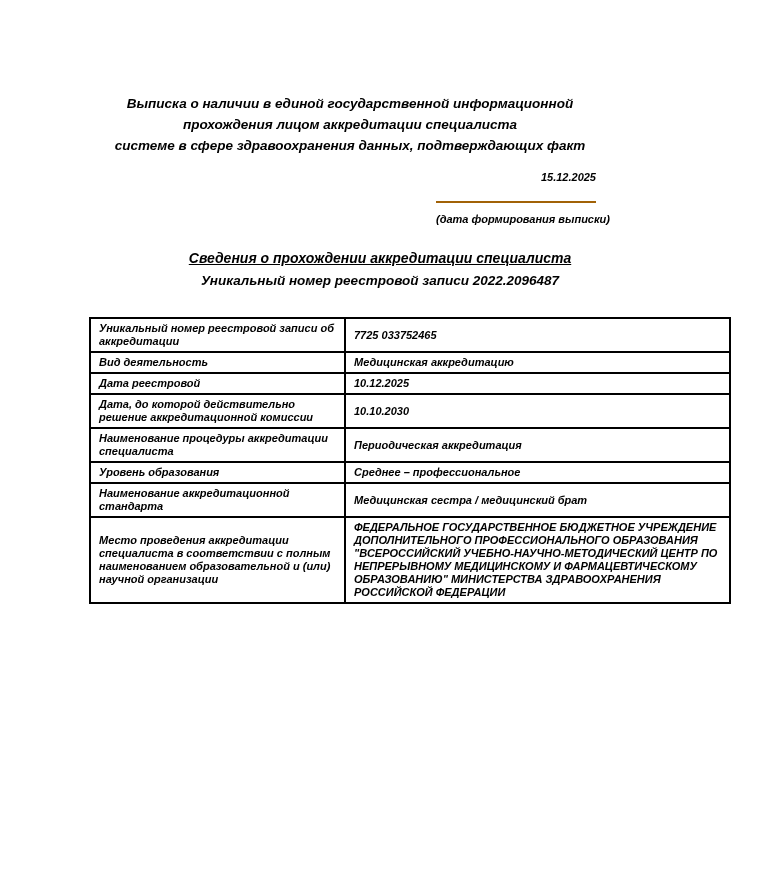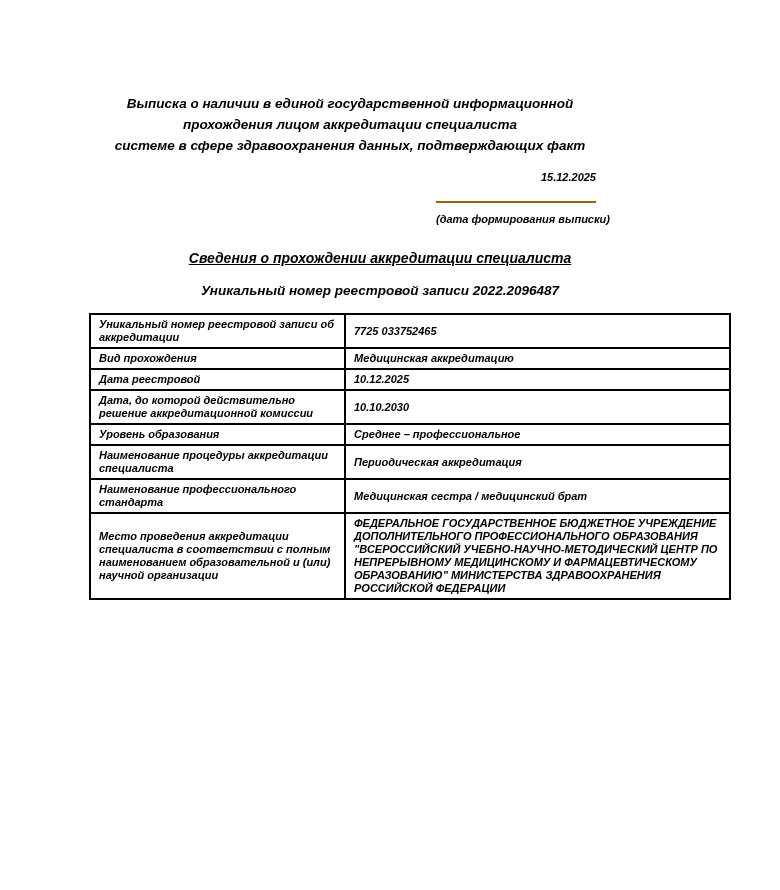--- a/index.html
+++ b/index.html
@@ -51,28 +51,28 @@
   }
   .section-heading {
     margin: 25px 0 0 0;
     width: 760px;
     text-align: center;
     font-size: 14px;
     line-height: 14px;
     text-decoration: underline;
   }
   .registry-heading {
-    margin: 18px 0 0 0;
+    margin: 8px 0 0 0;
     width: 760px;
     text-align: center;
     font-size: 13.5px;
     line-height: 16px;
   }
   table.acc-table {
-    margin: 14px 0 0 89px;
+    margin: 28px 0 0 89px;
     width: 604px;
     border-collapse: collapse;
     table-layout: fixed;
     padding-left: 25px;
   }
   table.acc-table td {
     border: 2px solid #000000;
     padding: 3px 8px;
     font-size: 11px;
     line-height: 13px;
@@ -103,41 +103,41 @@
 
   <div class="registry-heading">Уникальный номер реестровой записи 2022.2096487</div>
 
   <table class="acc-table">
     <tbody>
       <tr>
         <td class="col-label">Уникальный номер реестровой записи об аккредитации</td>
         <td class="col-value">7725 033752465</td>
       </tr>
       <tr>
-        <td class="col-label">Вид прохождения</td>
+        <td class="col-label">Вид деятельность</td>
         <td class="col-value">Медицинская аккредитацию</td>
       </tr>
       <tr>
         <td class="col-label">Дата реестровой</td>
         <td class="col-value">10.12.2025</td>
       </tr>
       <tr>
         <td class="col-label">Дата, до которой действительно решение аккредитационной комиссии</td>
         <td class="col-value">10.10.2030</td>
       </tr>
       <tr>
+        <td class="col-label">Наименование процедуры аккредитации специалиста</td>
+        <td class="col-value">Периодическая аккредитация</td>
+      </tr>
+      <tr>
         <td class="col-label">Уровень образования</td>
         <td class="col-value">Среднее – профессиональное</td>
       </tr>
       <tr>
-        <td class="col-label">Наименование процедуры аккредитации специалиста</td>
-        <td class="col-value">Периодическая аккредитация</td>
-      </tr>
-      <tr>
-        <td class="col-label">Наименование профессионального стандарта</td>
+        <td class="col-label">Наименование аккредитационной стандарта</td>
         <td class="col-value">Медицинская сестра / медицинский брат</td>
       </tr>
       <tr>
         <td class="col-label">Место проведения аккредитации специалиста в соответствии с полным наименованием образовательной и (или) научной организации</td>
         <td class="col-value">ФЕДЕРАЛЬНОЕ ГОСУДАРСТВЕННОЕ БЮДЖЕТНОЕ УЧРЕЖДЕНИЕ ДОПОЛНИТЕЛЬНОГО ПРОФЕССИОНАЛЬНОГО ОБРАЗОВАНИЯ "ВСЕРОССИЙСКИЙ УЧЕБНО-НАУЧНО-МЕТОДИЧЕСКИЙ ЦЕНТР ПО НЕПРЕРЫВНОМУ МЕДИЦИНСКОМУ И ФАРМАЦЕВТИЧЕСКОМУ ОБРАЗОВАНИЮ" МИНИСТЕРСТВА ЗДРАВООХРАНЕНИЯ РОССИЙСКОЙ ФЕДЕРАЦИИ</td>
       </tr>
     </tbody>
   </table>
 
 </div>

